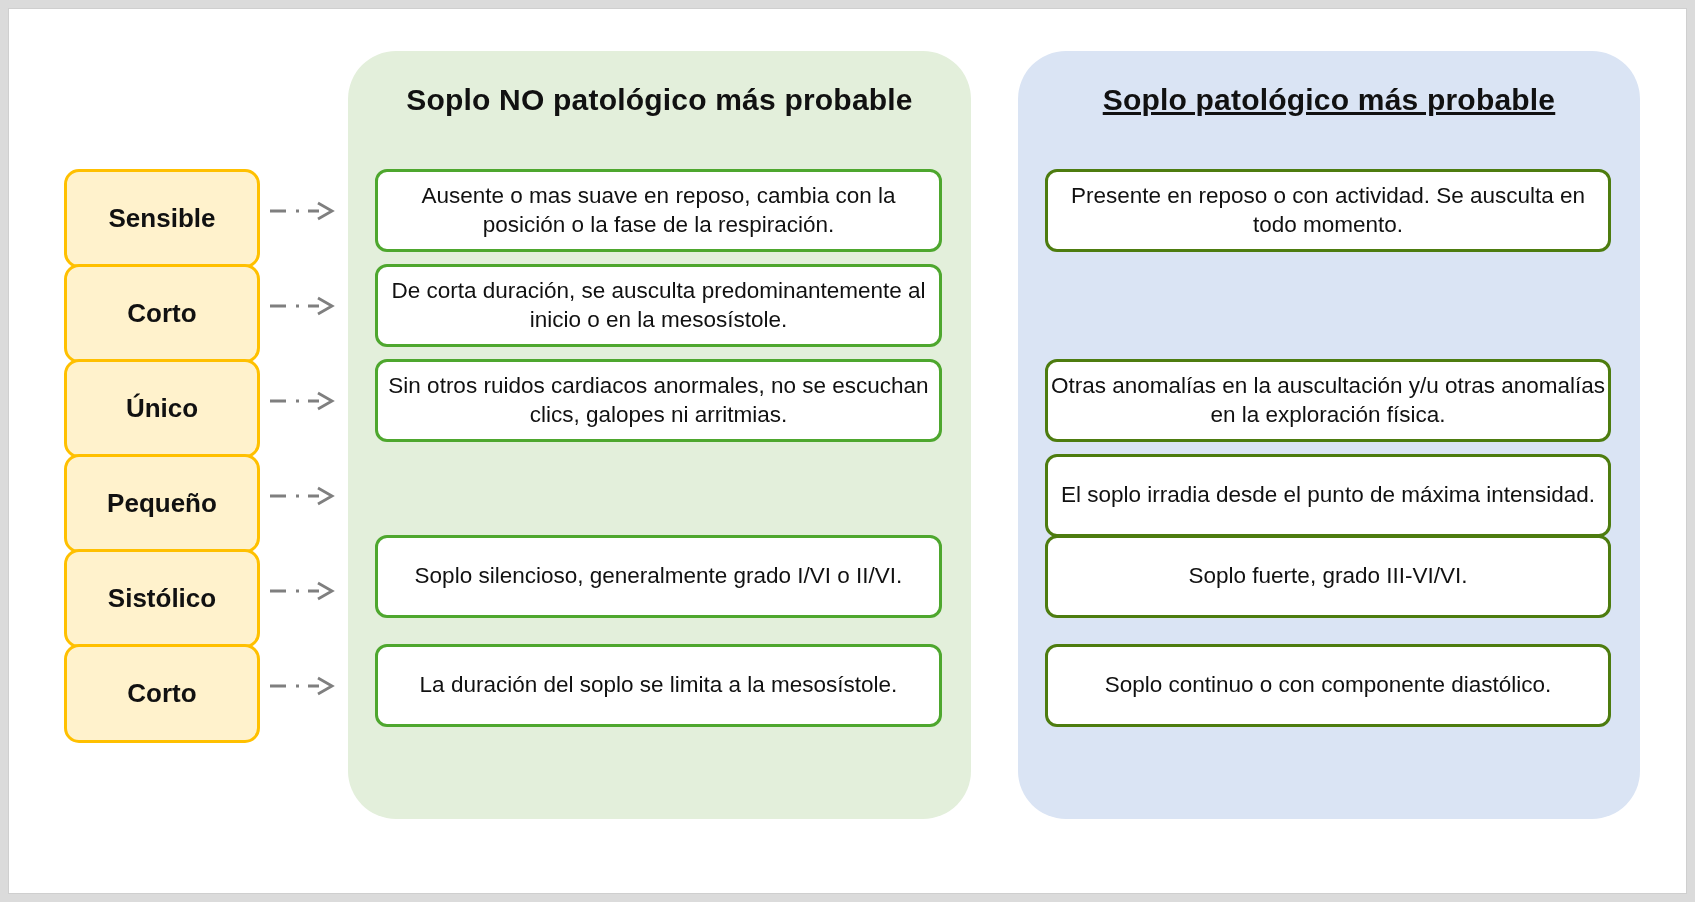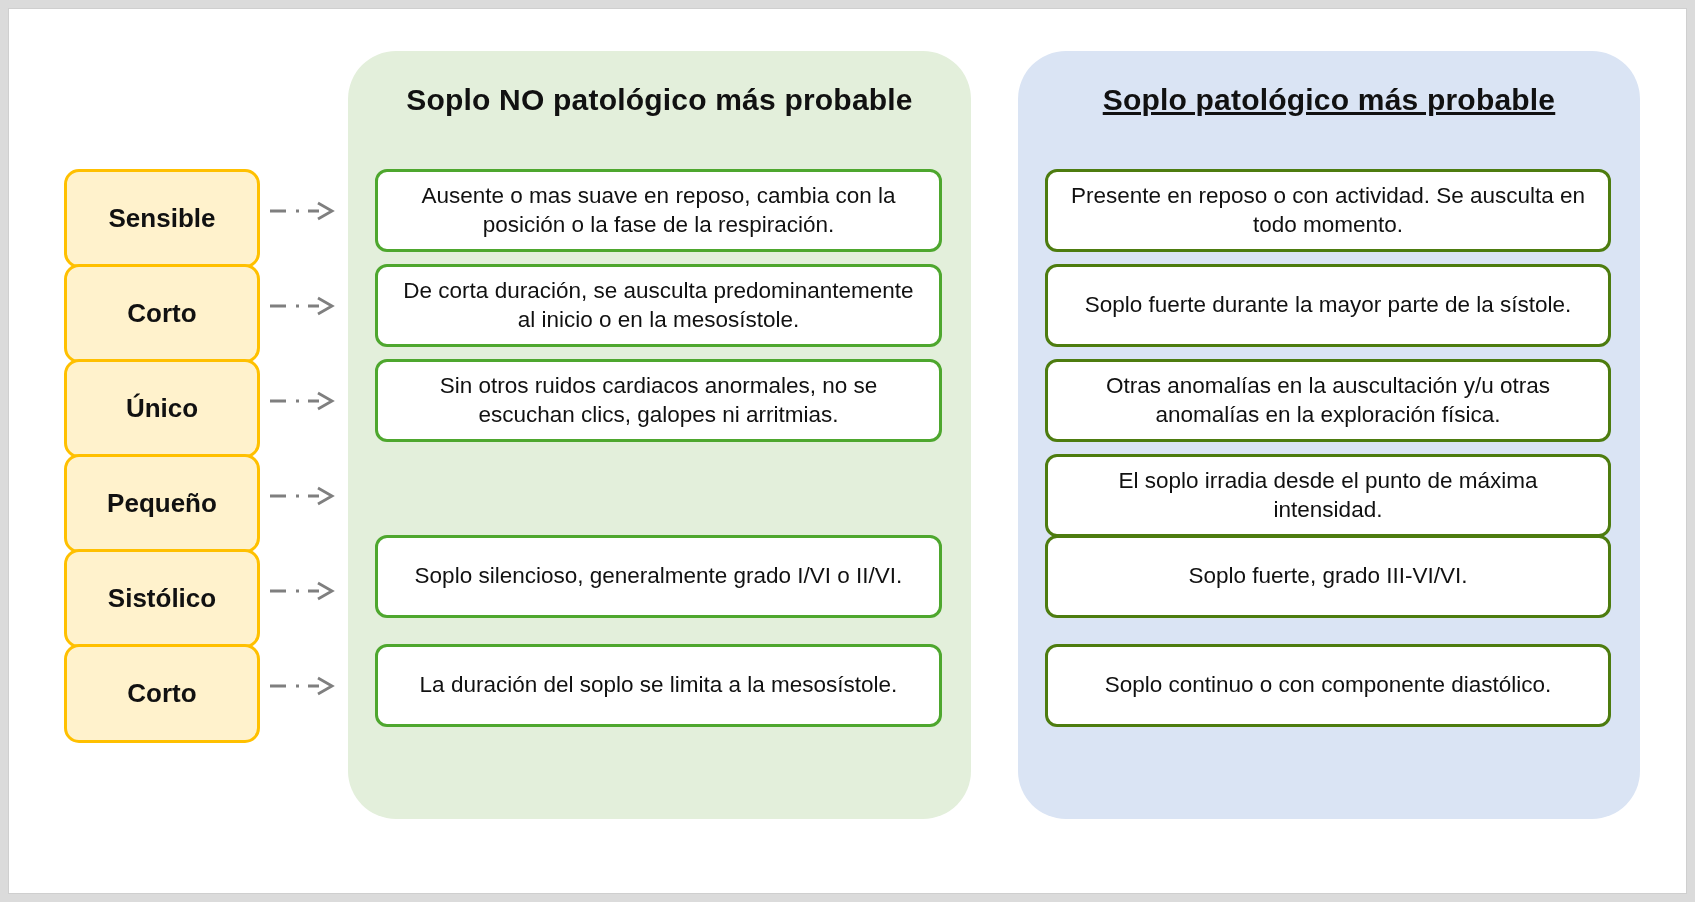--- a/index.html
+++ b/index.html
@@ -30,21 +30,21 @@
   .panel h2 {
     margin-top:32px; text-align:center; font-size:30px; font-weight:bold;
     letter-spacing:0.2px;
   }
 
   
   .card {
     position:absolute; left:27px; right:29px; height:83px;
     background:#ffffff; border-radius:12px;
     display:flex; align-items:center; justify-content:center;
-    text-align:center; font-size:22.5px; line-height:1.28; padding:4px 16px;
+    text-align:center; font-size:22.5px; line-height:1.28; padding:4px 2px;
   }
   .panel.green .card { border:3px solid #4EA72E; }
   .panel.blue  .card { border:3px solid #4d7c0f; }
 
   
   .tag.r1{top:160px} .tag.r2{top:255px} .tag.r3{top:350px}
   .tag.r4{top:445px} .tag.r5{top:540px} .tag.r6{top:635px}
 
   .arrow.r1{top:189px} .arrow.r2{top:284px} .arrow.r3{top:379px}
   .arrow.r4{top:474px} .arrow.r5{top:569px} .arrow.r6{top:664px}
@@ -95,21 +95,20 @@
       <div class="card r1">Ausente o mas suave en reposo, cambia con la posición o la fase de la respiración.</div>
       <div class="card r2">De corta duración, se ausculta predominantemente al inicio o en la mesosístole.</div>
       <div class="card r3">Sin otros ruidos cardiacos anormales, no se escuchan clics, galopes ni arritmias.</div>
       <div class="card r5">Soplo silencioso, generalmente grado I/VI o II/VI.</div>
       <div class="card r6">La duración del soplo se limita a la mesosístole.</div>
     </section>
 
     <section class="panel blue">
       <h2>Soplo patológico más probable</h2>
       <div class="card r1">Presente en reposo o con actividad. Se ausculta en todo momento.</div>
-      <div class="card r2">Soplo fuerte durante la mayor parte de la sístole.</div>
       <div class="card r3">Otras anomalías en la auscultación y/u otras anomalías en la exploración física.</div>
       <div class="card r4">El soplo irradia desde el punto de máxima intensidad.</div>
       <div class="card r5">Soplo fuerte, grado III-VI/VI.</div>
       <div class="card r6">Soplo continuo o con componente diastólico.</div>
     </section>
 
   </div>
 </div>
 
 </body></html>

